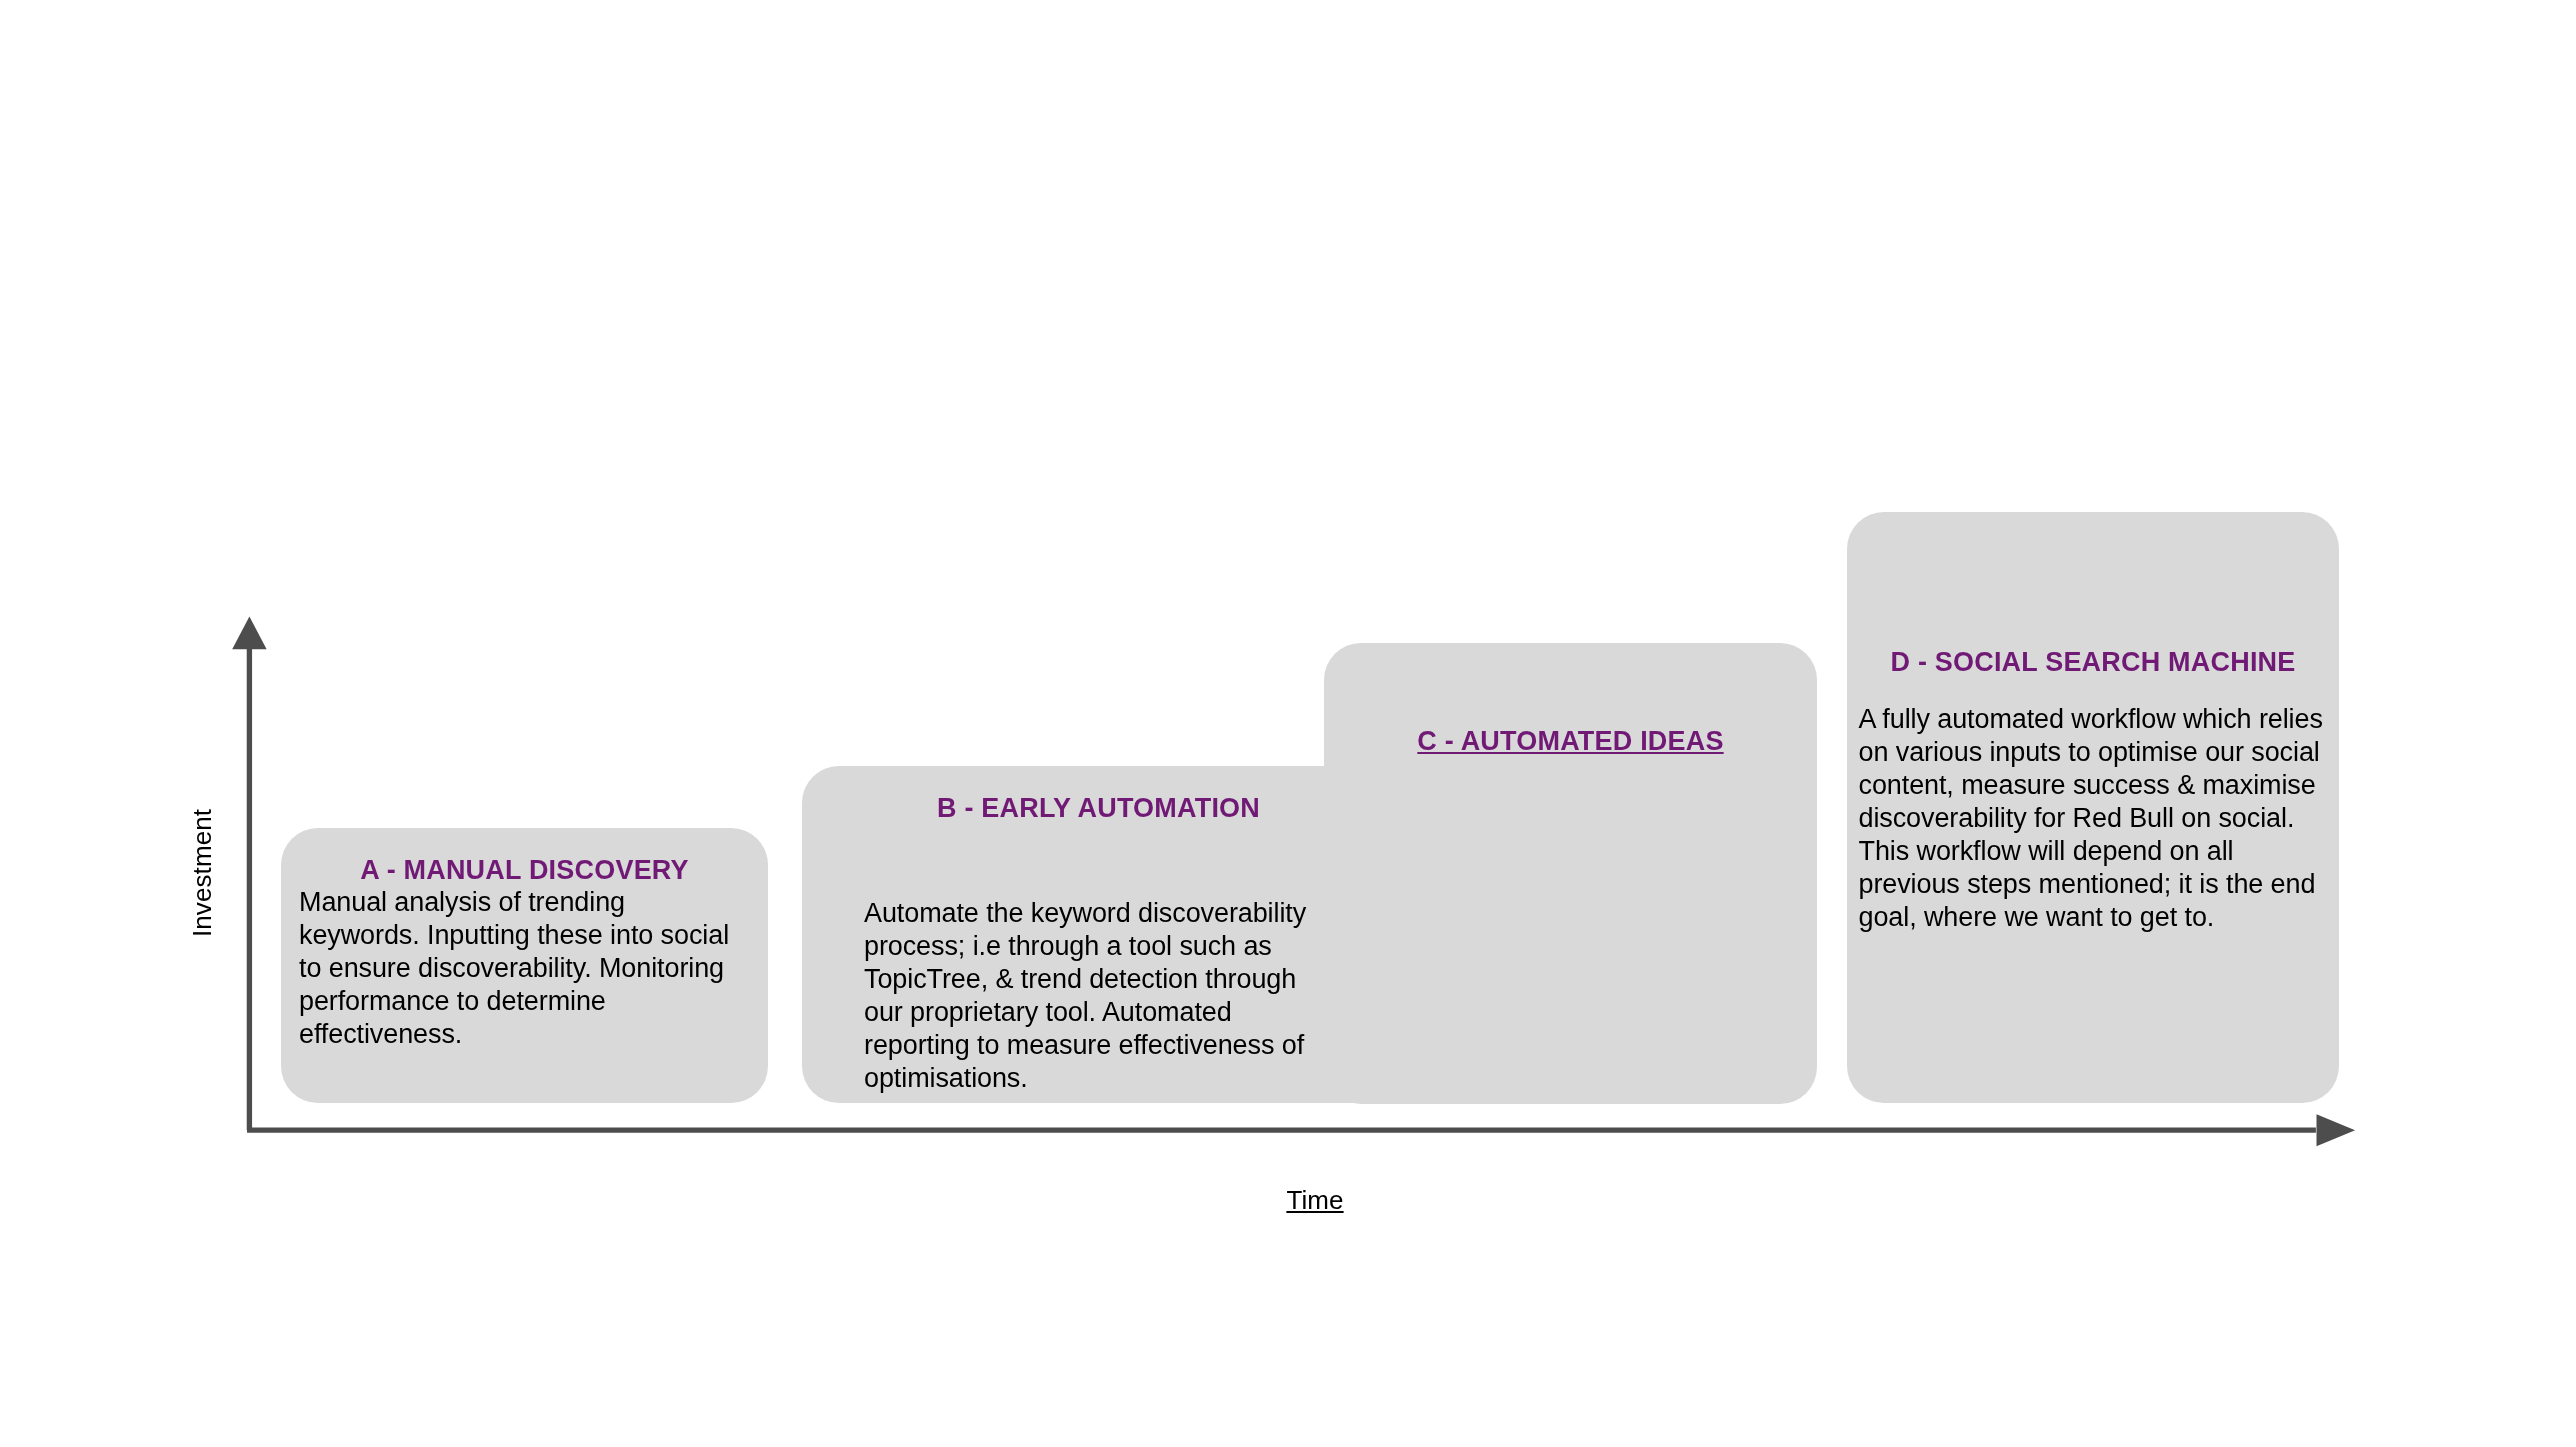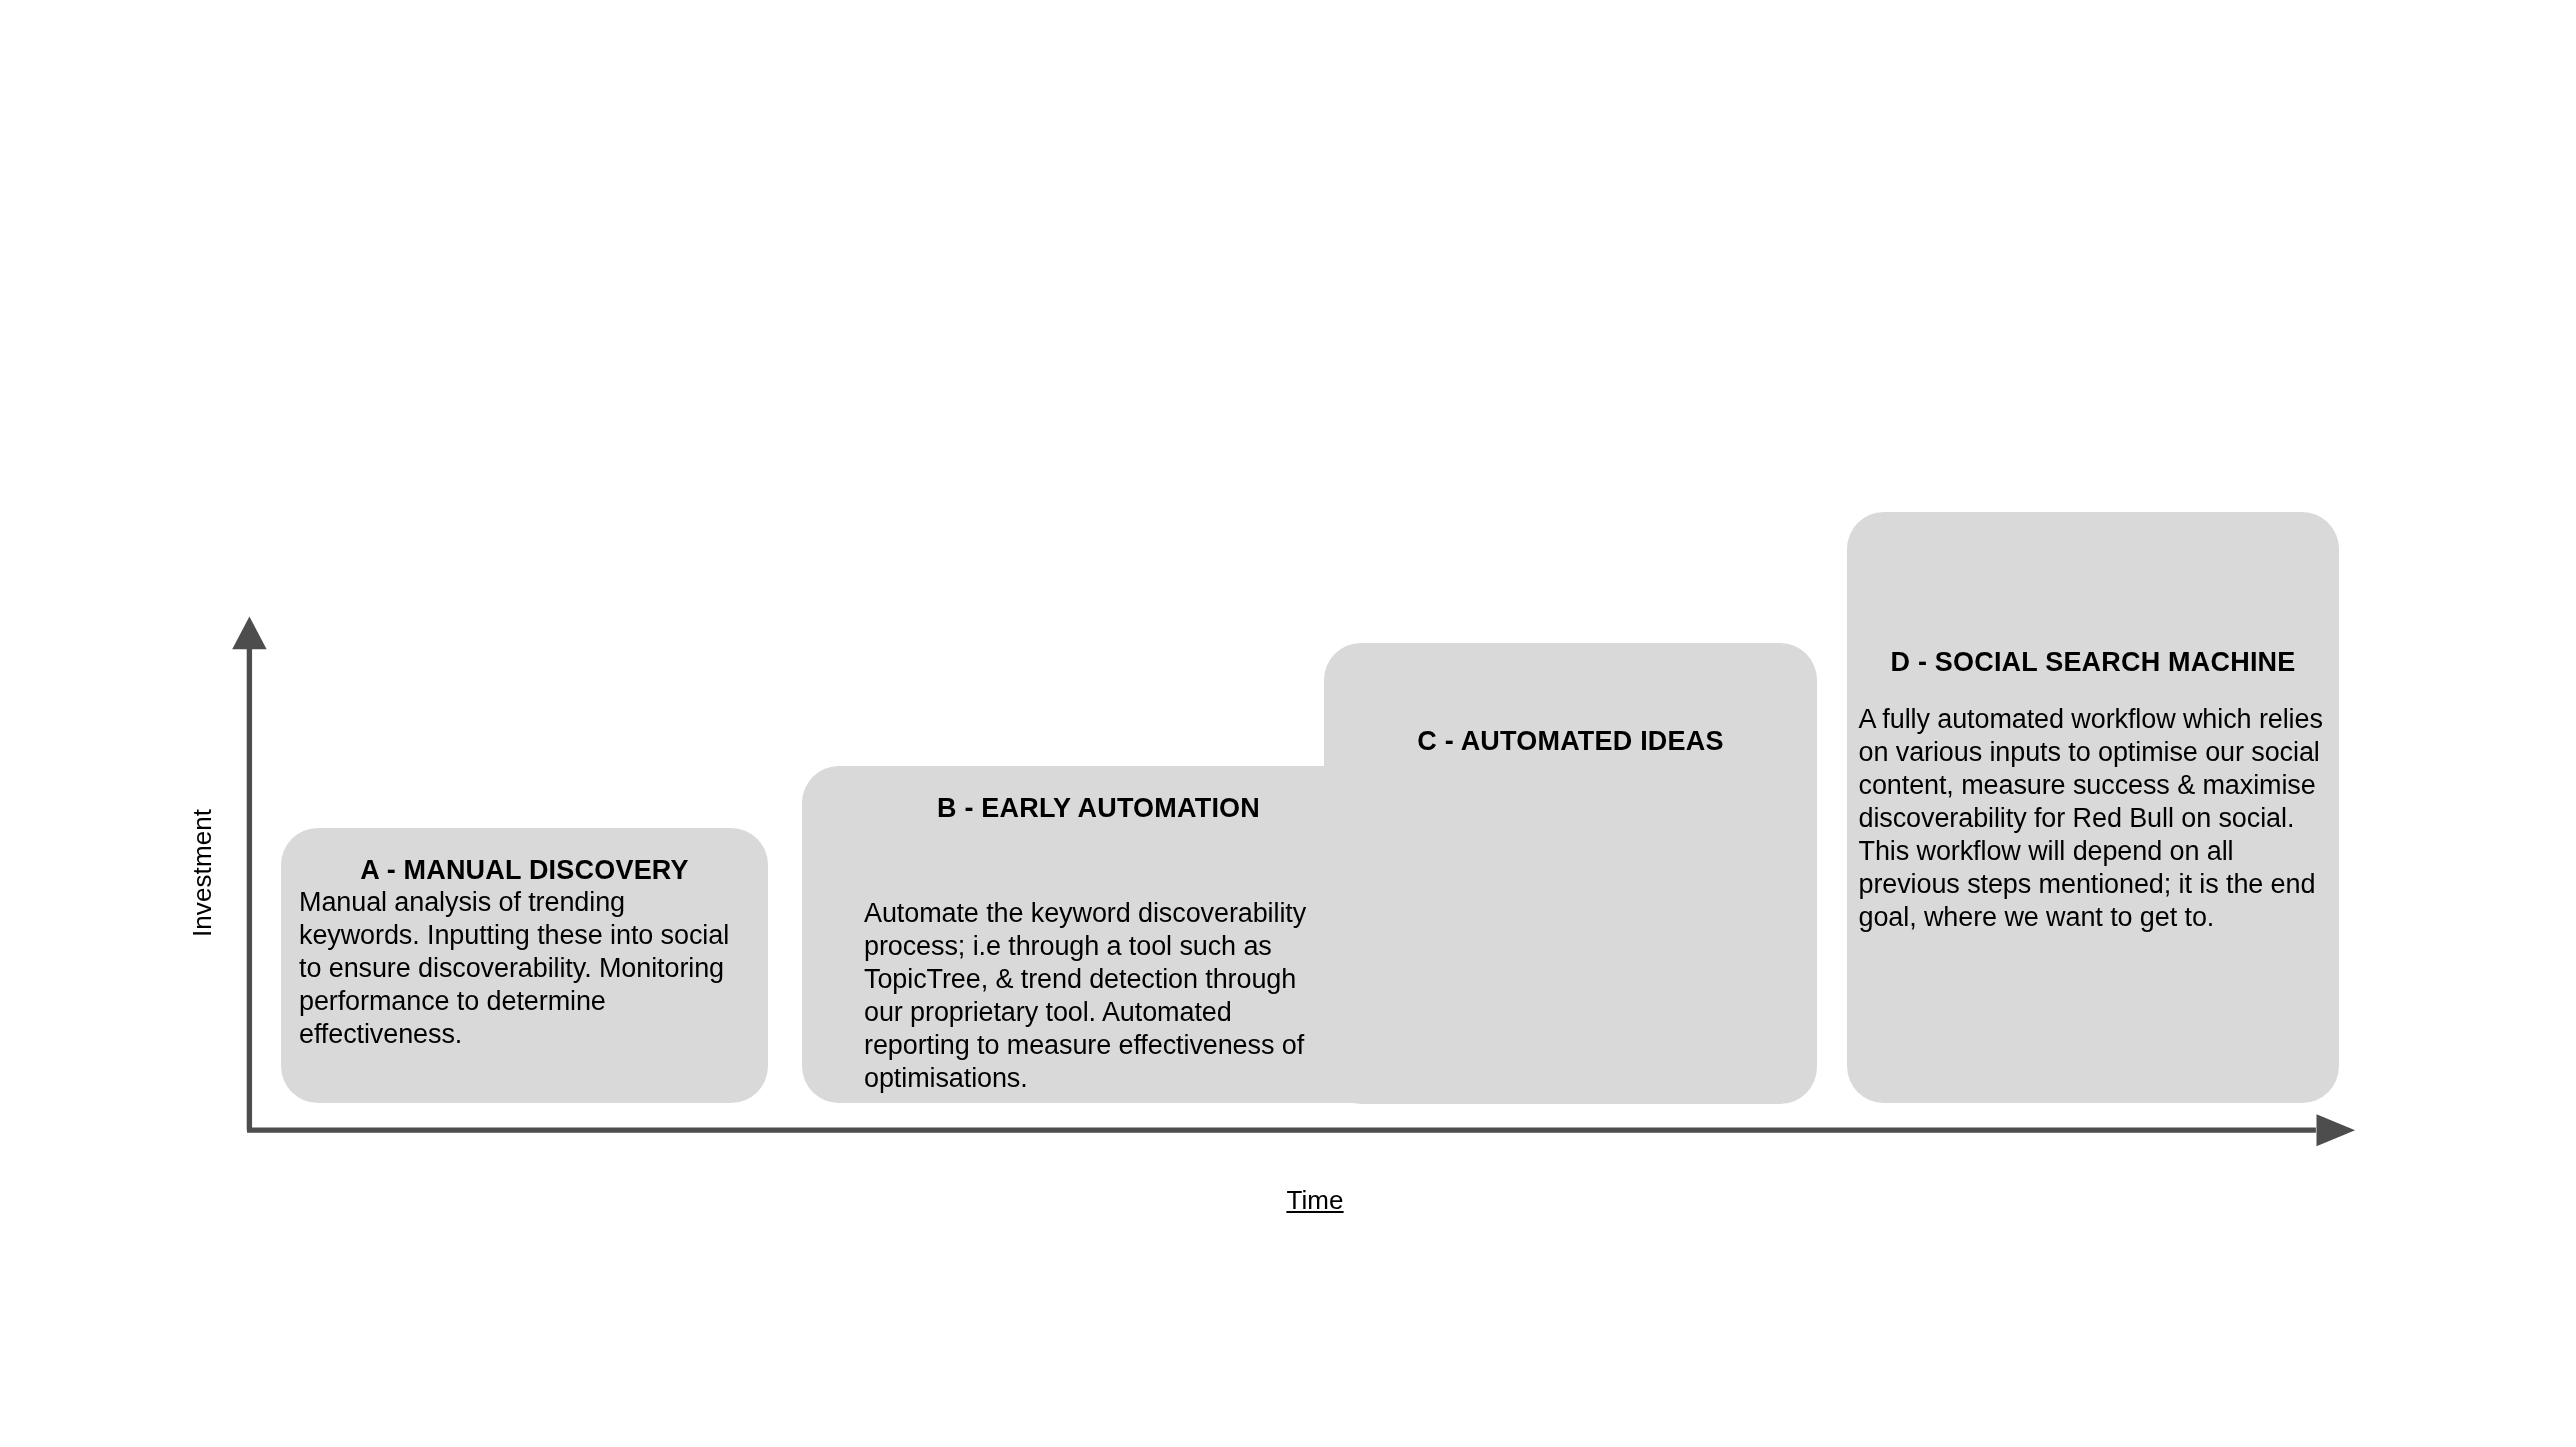--- a/index.html
+++ b/index.html
@@ -52,21 +52,21 @@
   .stage-box {
     position: absolute;
     background: #d9d9d9;
     border-radius: 37px;
     box-sizing: border-box;
     display: flex;
     flex-direction: column;
     align-items: center;
   }
   .stage-title {
-    color: #000000;
+    color: #701a75;
     font-size: 27px;
     font-weight: bold;
     text-align: center;
     letter-spacing: 0.2px;
     line-height: 1.15;
     white-space: nowrap;
   }
   .stage-body {
     color: #000000;
     font-size: 27px;
@@ -79,21 +79,21 @@
   
   #stage-a { left: 281px;  top: 828px; width: 487px; height: 275px; padding: 27px 16.6px 0 16.6px; }
   #stage-a .stage-title { }
   #stage-a .stage-body  { width: 451px; }
 
   #stage-b { left: 802px; top: 766px; width: 593px; height: 337px; padding: 27px 14.3px 0 14.3px; }
   #stage-b .stage-title { margin-bottom: 25px; }
   #stage-b .stage-body  { width: 469px; margin-top: 48px; }
 
   #stage-c { left: 1324px; top: 643px; width: 493px; height: 461px; padding: 83px 18px 0 18px; }
-  #stage-c .stage-title { margin-bottom: 19px; }
+  #stage-c .stage-title { margin-bottom: 19px; text-decoration: underline; }
   #stage-c .stage-body  { width: 463px; }
 
   #stage-d { left: 1847px; top: 512px;  width: 492px; height: 591px; padding: 135px 14.3px 0 14.3px; }
   #stage-d .stage-title { margin-bottom: 25px; }
   #stage-d .stage-body  { width: 469px; }
 </style>
 </head>
 <body>
 
 <div id="canvas">

